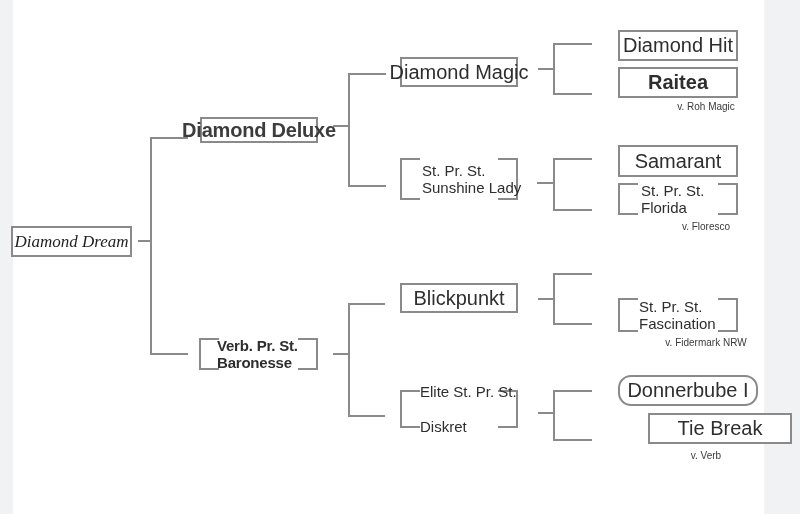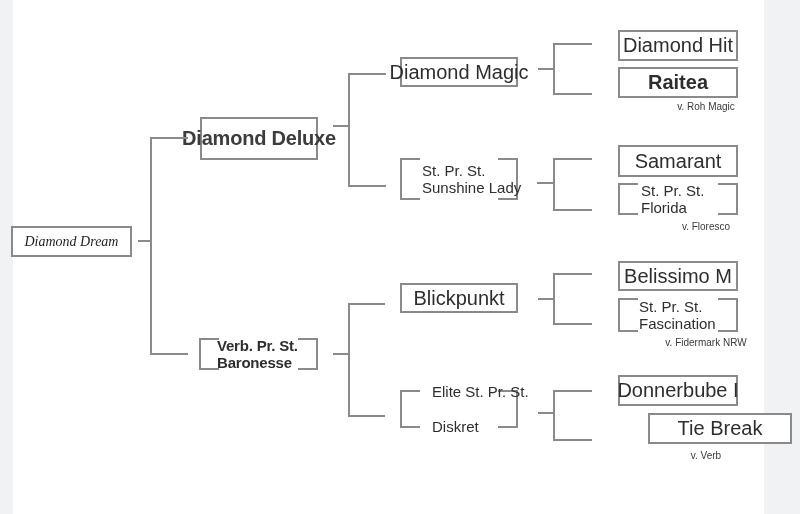--- a/index.html
+++ b/index.html
@@ -8,21 +8,21 @@
   *{box-sizing:border-box; margin:0; padding:0;}
   body{width:800px; height:514px; background:var(--background); font-family:"Liberation Sans",sans-serif; overflow:hidden;}
   .stage{position:relative; width:800px; height:514px; background:var(--background);}
   .gutter{position:absolute; top:0; bottom:0; background:var(--gutter);}
   .gutter.left{left:0; width:13px;}
   .gutter.right{right:0; width:36px;}
 
   
   .box{position:absolute; border:2px solid var(--line); display:flex; align-items:center; justify-content:center;
        color:var(--text); font-size:20px; white-space:nowrap; background:var(--background);}
-  .box.serif{font-family:"Liberation Serif",serif; font-style:italic; font-size:14px; color:#1f1f1f;}
+  .box.serif{font-family:"Liberation Serif",serif; font-style:italic; font-size:17px; color:#1f1f1f;}
   .bold{font-weight:bold; color:#3c3c3c; letter-spacing:-0.2px;}
 
   
   .bracket{position:absolute; display:flex; flex-direction:column; justify-content:center;
            color:var(--text); font-size:15px; line-height:1.15; white-space:nowrap;}
   .bracket::before{content:""; position:absolute; left:0; top:0; bottom:0; width:18px;
            border:2px solid var(--line); border-right:none;}
   .bracket::after{content:""; position:absolute; right:0; top:0; bottom:0; width:18px;
            border:2px solid var(--line); border-left:none;}
   .bracket .ln{position:relative; z-index:1;}
@@ -38,39 +38,39 @@
 
 <div class="stage">
 
   <div class="gutter left"></div>
   <div class="gutter right"></div>
 
   <div class="box serif" style="left:11px; top:226px; width:121px; height:31px;">
     <span>Diamond Dream</span>
   </div>
 
-  <div class="box bold" style="left:200px; top:117px; width:118px; height:43px;">
+  <div class="box bold" style="left:200px; top:117px; width:118px; height:26px;">
     <span>Diamond Deluxe</span>
   </div>
   <div class="bracket bold" style="left:199px; top:338px; width:119px; height:32px; padding-left:18px;">
     <span class="ln">Verb. Pr. St.</span>
     <span class="ln">Baronesse</span>
   </div>
 
   <div class="box" style="left:400px; top:57px; width:118px; height:30px;text-align:center;">
     <span>Diamond Magic</span>
   </div>
   <div class="bracket" style="left:400px; top:158px; width:118px; height:42px; padding-left:22px;">
     <span class="ln">St. Pr. St.</span>
     <span class="ln">Sunshine Lady</span>
   </div>
   <div class="box" style="left:400px; top:283px; width:118px; height:30px;text-align:center;">
     <span>Blickpunkt</span>
   </div>
-  <div class="bracket" style="left:400px; top:390px; width:118px; height:38px; padding-left:32px;gap:17px;">
+  <div class="bracket" style="left:400px; top:390px; width:118px; height:38px; padding-left:20px;gap:17px;">
     <span class="ln">Elite St. Pr. St.</span>
     <span class="ln">Diskret</span>
   </div>
 
   <div class="box" style="left:618px; top:30px; width:120px; height:31px;">
     <span>Diamond Hit</span>
   </div>
   <div class="box" style="left:618px; top:67px; width:120px; height:31px;font-weight:bold;">
     <span>Raitea</span>
   </div>
@@ -78,30 +78,27 @@
 
   <div class="box" style="left:618px; top:145px; width:120px; height:32px;">
     <span>Samarant</span>
   </div>
   <div class="bracket" style="left:618px; top:183px; width:120px; height:32px; padding-left:23px;">
     <span class="ln">St. Pr. St.</span>
     <span class="ln">Florida</span>
   </div>
   <div class="caption" style="top:221px;">v. Floresco</div>
 
-  <div class="box" style="left:618px; top:261px; width:120px; height:30px;">
-    <span>Belissimo M</span>
-  </div>
   <div class="bracket" style="left:618px; top:298px; width:120px; height:34px; padding-left:21px;">
     <span class="ln">St. Pr. St.</span>
     <span class="ln">Fascination</span>
   </div>
   <div class="caption" style="top:337px;">v. Fidermark NRW</div>
 
-  <div class="box" style="left:618px; top:375px; width:120px; height:31px;">
+  <div class="box" style="left:618px; top:375px; width:140px; height:31px;border-radius:13px;">
     <span>Donnerbube I</span>
   </div>
   <div class="box" style="left:648px; top:413px; width:144px; height:31px;">
     <span>Tie Break</span>
   </div>
   <div class="caption" style="top:450px;">v. Verb</div>
 
   <div class="h" style="left:138px; top:240px; width:14px;"></div>
   <div class="v" style="left:150px; top:137px; height:218px;"></div>
   <div class="h" style="left:150px; top:137px; width:38px;"></div>

